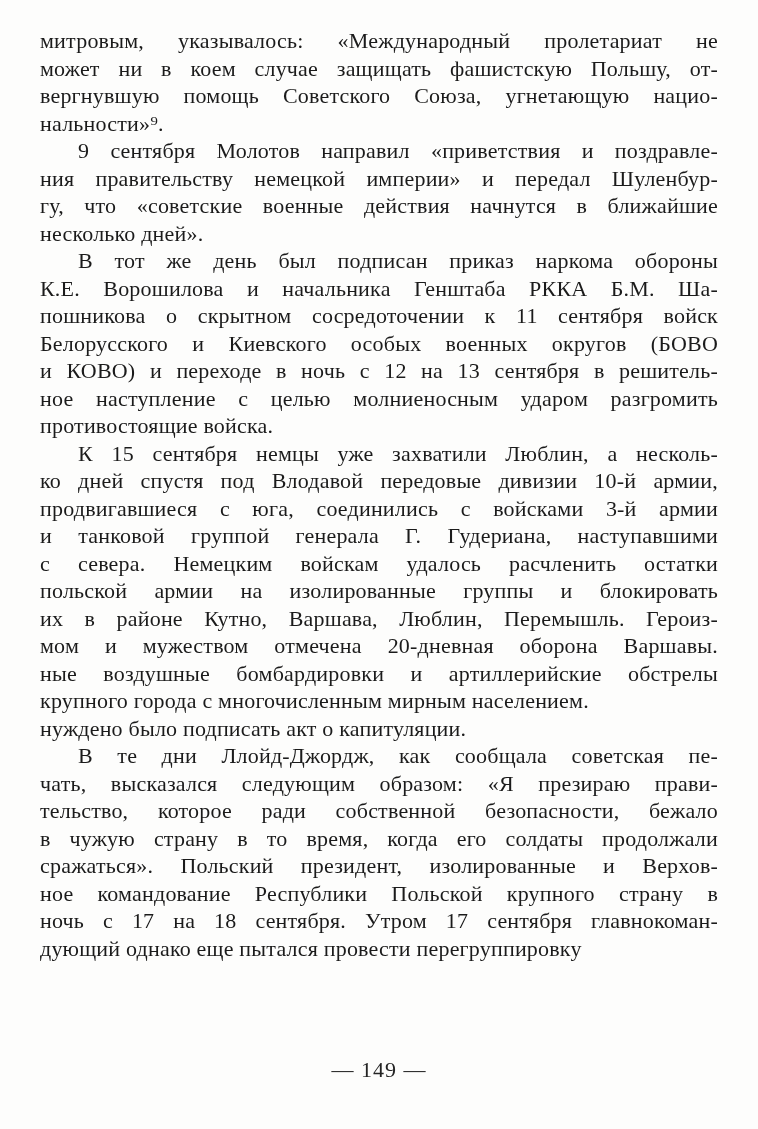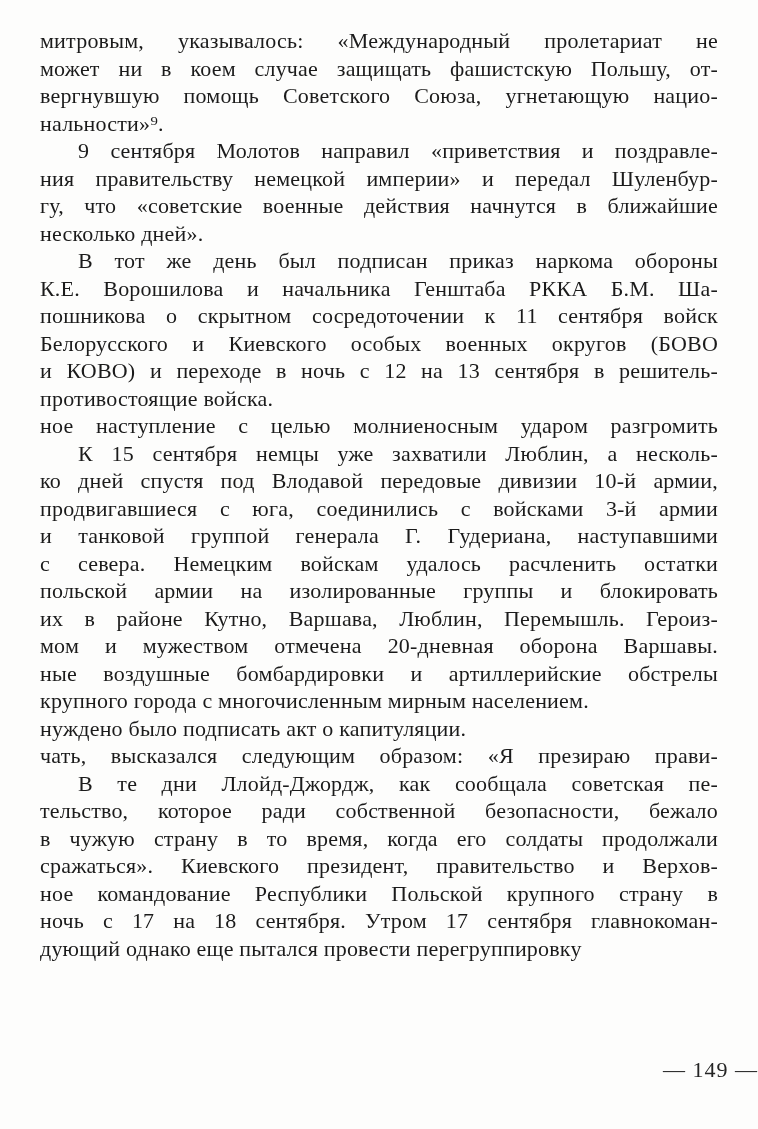--- a/index.html
+++ b/index.html
@@ -40,21 +40,21 @@
     padding-left: 38px;
   }
   .text-line.last {
     text-align-last: left;
   }
   .page-number {
     position: absolute;
     top: 1057px;
     left: 0;
     width: 758px;
-    text-align: right;
+    text-align: center;
     font-size: 22px;
     letter-spacing: 1px;
     color: #242424;
   }
 </style>
 </head>
 <body>
 
 <div class="page" style="background: rgb(253, 253, 252); color: rgb(27, 27, 27);">
   <div class="text-block">
@@ -70,43 +70,43 @@
         <div class="text-line">ния правительству немецкой империи» и передал Шуленбур-</div>
         <div class="text-line">гу, что «советские военные действия начнутся в ближайшие</div>
         <div class="text-line last">несколько дней».</div>
       </div>
       <div class="paragraph">
         <div class="text-line indent">В тот же день был подписан приказ наркома обороны</div>
         <div class="text-line">К.Е. Ворошилова и начальника Генштаба РККА Б.М. Ша-</div>
         <div class="text-line">пошникова о скрытном сосредоточении к 11 сентября войск</div>
         <div class="text-line">Белорусского и Киевского особых военных округов (БОВО</div>
         <div class="text-line">и КОВО) и переходе в ночь с 12 на 13 сентября в решитель-</div>
+        <div class="text-line">ное наступление с целью молниеносным ударом разгромить</div>
         <div class="text-line last">противостоящие войска.</div>
-        <div class="text-line">ное наступление с целью молниеносным ударом разгромить</div>
       </div>
       <div class="paragraph">
         <div class="text-line indent">К 15 сентября немцы уже захватили Люблин, а несколь-</div>
         <div class="text-line">ко дней спустя под Влодавой передовые дивизии 10-й армии,</div>
         <div class="text-line">продвигавшиеся с юга, соединились с войсками 3-й армии</div>
         <div class="text-line">и танковой группой генерала Г. Гудериана, наступавшими</div>
         <div class="text-line">с севера. Немецким войскам удалось расчленить остатки</div>
         <div class="text-line">польской армии на изолированные группы и блокировать</div>
         <div class="text-line">их в районе Кутно, Варшава, Люблин, Перемышль. Героиз-</div>
         <div class="text-line">мом и мужеством отмечена 20-дневная оборона Варшавы.</div>
         <div class="text-line">ные воздушные бомбардировки и артиллерийские обстрелы</div>
         <div class="text-line last">крупного города с многочисленным мирным населением.</div>
       </div>
       <div class="paragraph">
         <div class="text-line last">нуждено было подписать акт о капитуляции.</div>
       </div>
       <div class="paragraph">
+        <div class="text-line indent">В те дни Ллойд-Джордж, как сообщала советская пе-</div>
         <div class="text-line">чать, высказался следующим образом: «Я презираю прави-</div>
-        <div class="text-line indent">В те дни Ллойд-Джордж, как сообщала советская пе-</div>
         <div class="text-line">тельство, которое ради собственной безопасности, бежало</div>
         <div class="text-line">в чужую страну в то время, когда его солдаты продолжали</div>
-        <div class="text-line">сражаться». Киевского президент, правительство и Верхов-</div>
+        <div class="text-line">сражаться». Польский президент, изолированные и Верхов-</div>
         <div class="text-line">ное командование Республики Польской крупного страну в</div>
         <div class="text-line">ночь с 17 на 18 сентября. Утром 17 сентября главнокоман-</div>
         <div class="text-line last">дующий однако еще пытался провести перегруппировку</div>
       </div>
     </div>
   <div class="page-number">— 149 —</div>
 </div>
 
 </body></html>

